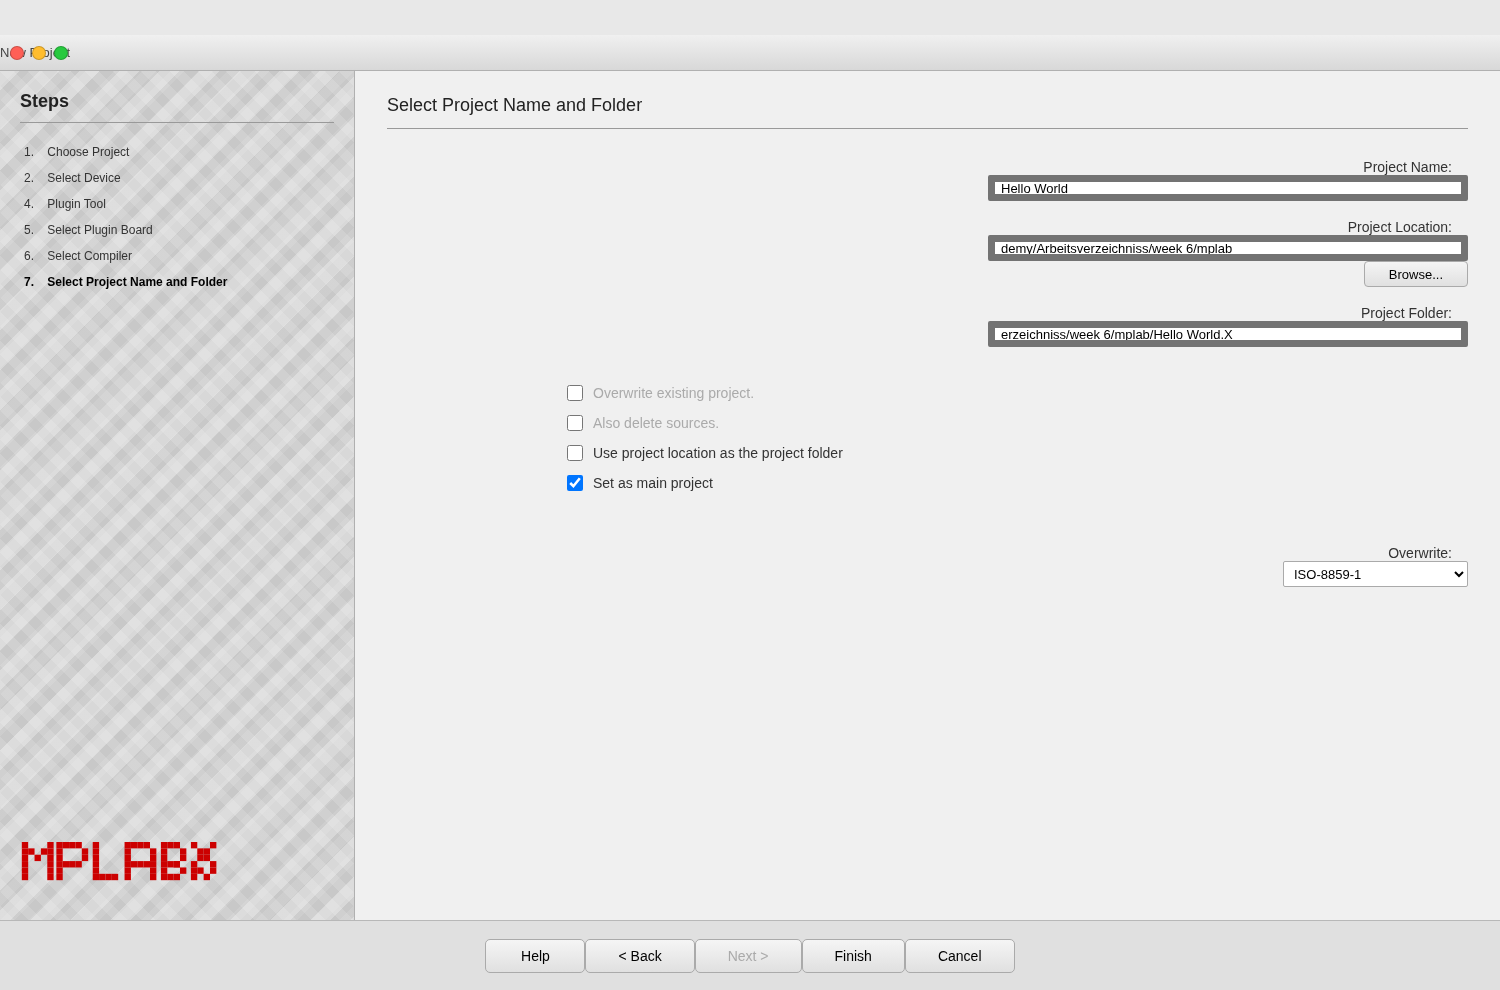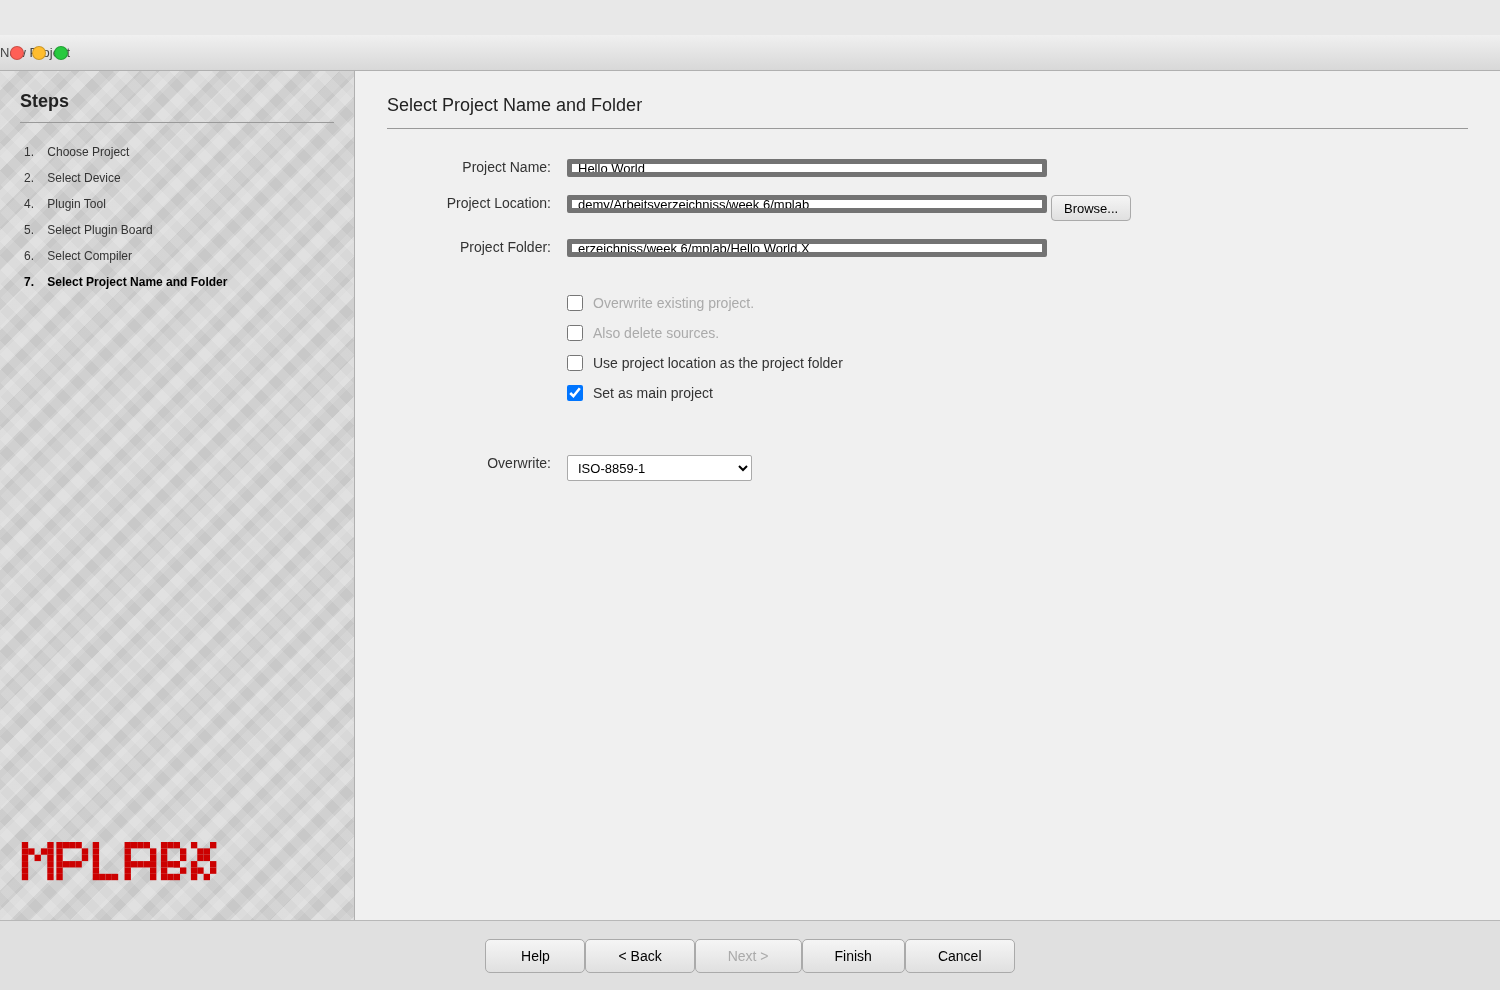--- a/index.html
+++ b/index.html
@@ -134,44 +134,45 @@
       font-weight: normal;
       color: #222;
       padding-bottom: 12px;
       border-bottom: 1px solid #999;
       margin-bottom: 30px;
     }
 
     
     .form-row {
       display: flex;
-      align-items: flex-start;
+      align-items: flex-end;
       margin-bottom: 18px;
+      flex-direction: column;
     }
     .form-label {
       width: 180px;
       text-align: right;
       padding-right: 16px;
       font-size: 14px;
       color: #333;
       flex-shrink: 0;
     }
     .form-input {
       width: 480px;
-      height: 18px;
-      border: 5px solid #737373;
+      height: 26px;
+      border: 7px solid #737373;
       background: #fff;
       padding: 2px 6px;
       font-size: 13px;
       outline: none;
       border-radius: 2px;
     }
     .browse-btn {
       margin-left: 4px;
-      padding: 4px 12px;
+      padding: 4px 24px;
       background: linear-gradient(to bottom, #f5f5f5, #e0e0e0);
       border: 1px solid #aaa;
       border-radius: 4px;
       font-size: 13px;
       cursor: pointer;
       height: 26px;
     }
 
     
     .checkbox-section {

